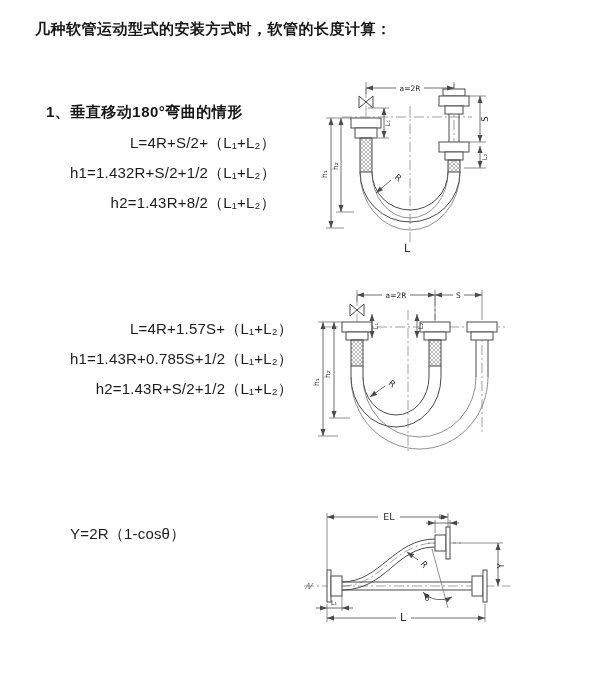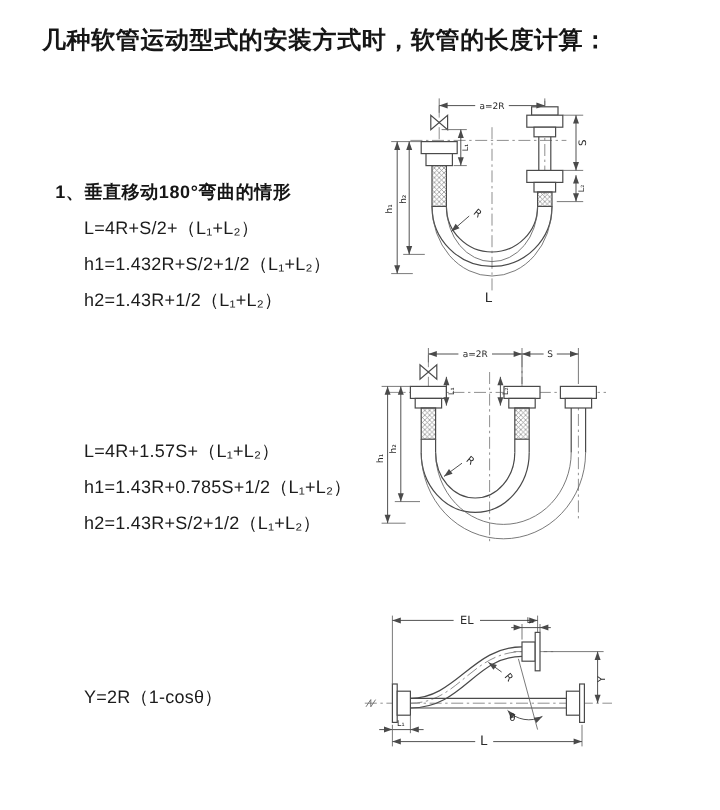--- a/index.html
+++ b/index.html
@@ -3,28 +3,28 @@
 <meta charset="utf-8">
 <style>
   * { margin:0; padding:0; box-sizing:border-box; }
   html,body { background:#fff; }
   body {
     width:600px; height:675px; position:relative; overflow:hidden;
     font-family:"Liberation Sans","DejaVu Sans",sans-serif; color:#111;
   }
   .page-title {
     position:absolute; left:35px; top:20px;
-    font-size:20px; font-weight:bold; letter-spacing:.5px; color:#161616;
+    font-size:15px; font-weight:bold; letter-spacing:.5px; color:#161616;
   }
-  .sec { position:absolute; left:46px;margin-top:48px; }
+  .sec { position:absolute; left:46px; }
   .sec1 { top:103px; } .sec2 { top:308px; } .sec3 { top:513px; }
   .sec-heading { font-size:15px; font-weight:bold; color:#161616; letter-spacing:.5px; }
   .formula {
     font-size:15px; line-height:18px; margin-top:12px; padding-left:24px;
-    color:#1c1c1c; letter-spacing:.2px; white-space:nowrap;
+    color:#1c1c1c; letter-spacing:.2px; white-space:nowrap;text-align:right;
   }
   .dsvg { position:absolute; }
   .svg1 { left:310px; top:72px; }
   .svg2 { left:310px; top:282px; }
   .svg3 { left:296px; top:500px; }
 
   
   .ln   { stroke:#4a4a4a; stroke-width:1; fill:none; }
   .thin { stroke:#606060; stroke-width:.7; fill:none; }
   .cl   { stroke:#7a7a7a; stroke-width:.7; fill:none; stroke-dasharray:10 3 2 3; }
@@ -51,21 +51,21 @@
     </pattern>
   </defs>
 </svg>
 
 <div class="page-title">几种软管运动型式的安装方式时，软管的长度计算：</div>
 
 <div class="sec sec1">
   <div class="sec-heading">1、垂直移动180°弯曲的情形</div>
   <div class="formula">L=4R+S/2+（L₁+L₂）</div>
   <div class="formula">h1=1.432R+S/2+1/2（L₁+L₂）</div>
-  <div class="formula">h2=1.43R+1/2（L₁+L₂）</div>
+  <div class="formula">h2=1.43R+8/2（L₁+L₂）</div>
 </div>
 
 <svg class="dsvg svg1" width="280" height="184" viewBox="0 0 280 184">
 
   <g class="cl">
     <path d="M100,34 V170"></path>
     <path d="M32,45 H162"></path>
     <path d="M144,12 V90"></path>
     <path d="M56,16 V44"></path>
   </g>

